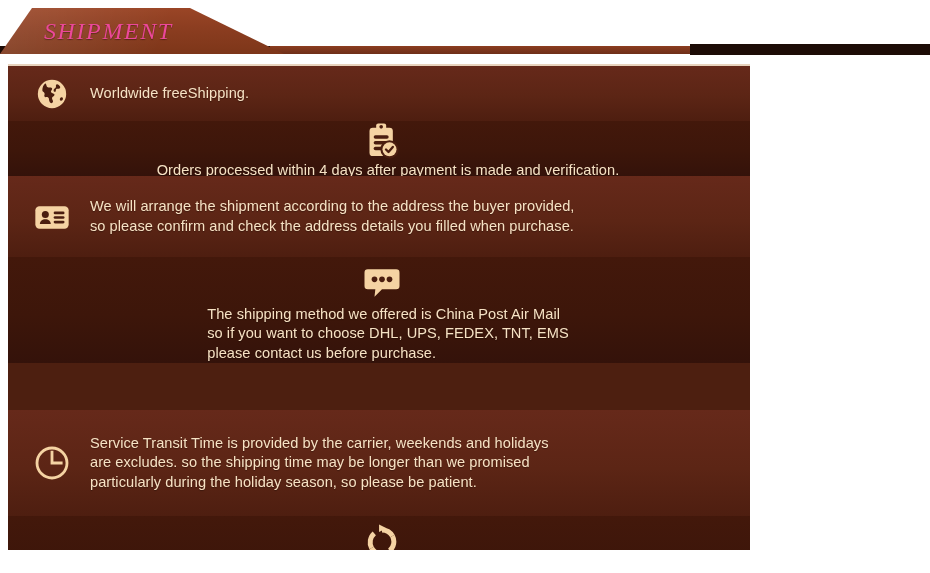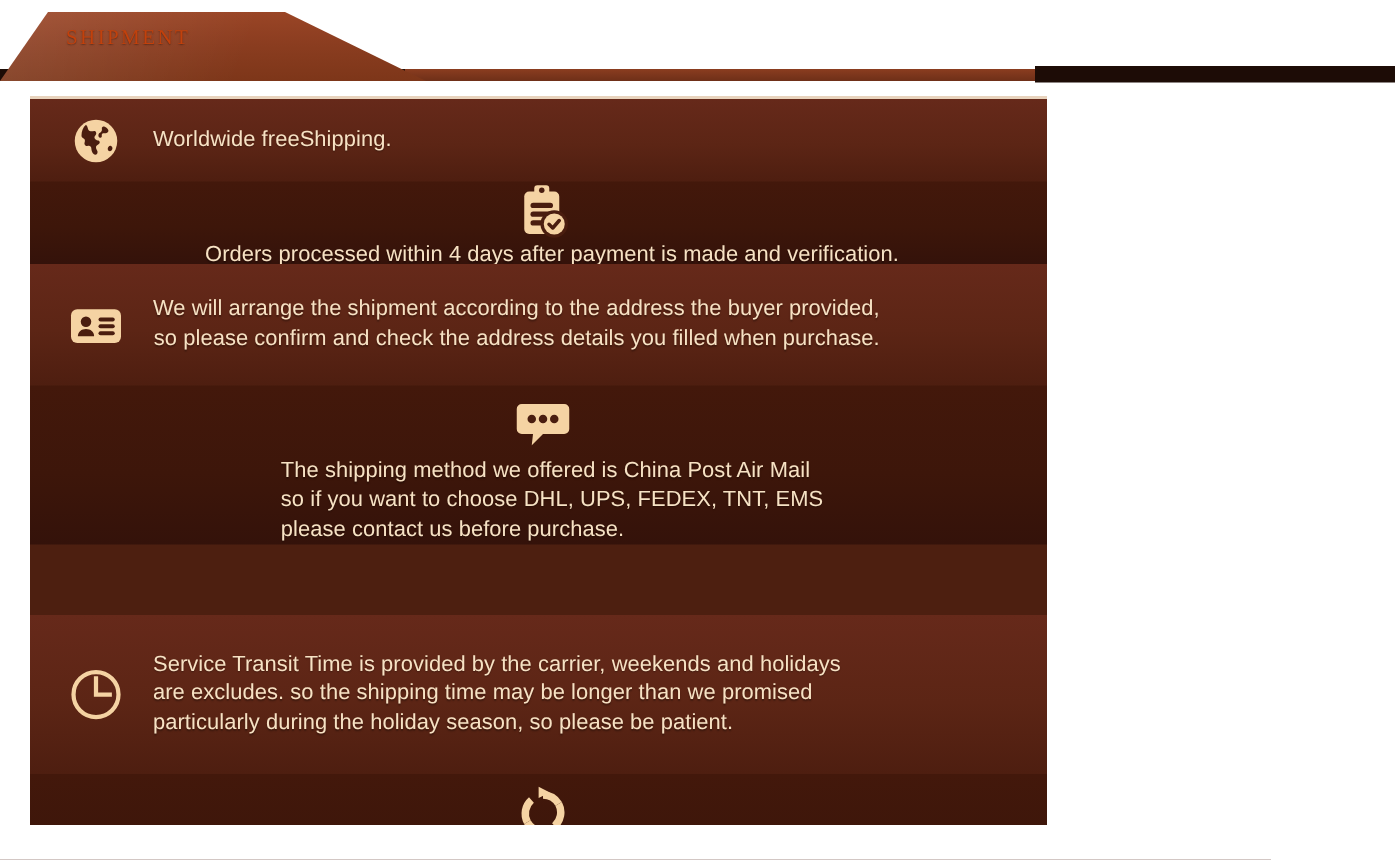--- a/index.html
+++ b/index.html
@@ -64,33 +64,34 @@
     top: 44px;
     width: 240px;
     height: 11px;
     background: #1d0c06;
   }
   #page-title {
     position: absolute;
     left: 44px;
     top: 18px;
     font-family: "Liberation Serif", serif;
-    font-size: 14px;
+    font-size: 24px;
     letter-spacing: 1.6px;
-    color: #c2410c;
+    color: #ec4899;
     text-shadow: 0 1px 1px rgba(0,0,0,0.35);
     white-space: nowrap;
+    font-style: italic;
   }
 
   
   #info-panel {
     position: absolute;
-    left: 20px;
+    left: 8px;
     top: 64px;
-    width: 678px;
+    width: 742px;
     height: 486px;
     border-top: 2px solid #e8d3bd;
     box-sizing: border-box;
     background: #4d1f10;
     overflow: hidden;
   }
 
   .info-row {
     position: relative;
     display: flex;
@@ -160,21 +161,21 @@
           <rect x="14" y="17" width="18" height="4.2" rx="2.1" fill="#4a1d0f"></rect>
           <rect x="14" y="24" width="18" height="4.2" rx="2.1" fill="#4a1d0f"></rect>
           <rect x="14" y="31" width="11" height="4.2" rx="2.1" fill="#4a1d0f"></rect>
           <circle cx="33" cy="34" r="11" fill="#4a1d0f"></circle>
           <circle cx="33" cy="34" r="8.4" fill="#f5d3a3"></circle>
           <path d="M28.8 34.2l3 3 5.2-6" fill="none" stroke="#4a1d0f" stroke-width="2.8" stroke-linecap="round" stroke-linejoin="round"></path>
         </svg>
       </div>
       <div class="row-text">Orders processed within 4 days after payment is made and verification.</div>
     </div>
-    <div class="info-row light" style="height: 81px; text-align: right;">
+    <div class="info-row light" style="height: 81px;">
       <div class="row-icon">
         <svg width="40" height="40" viewBox="0 0 48 48" aria-hidden="true">
           <rect x="4" y="11" width="40" height="27" rx="5" fill="#f5d3a3"></rect>
           <circle cx="16" cy="21" r="4.2" fill="#4a1d0f"></circle>
           <path d="M9.5 32.5c0-3.6 2.9-5.8 6.5-5.8s6.5 2.2 6.5 5.8z" fill="#4a1d0f"></path>
           <rect x="26" y="17.5" width="13" height="3.2" rx="1.6" fill="#4a1d0f"></rect>
           <rect x="26" y="23" width="13" height="3.2" rx="1.6" fill="#4a1d0f"></rect>
           <rect x="26" y="28.5" width="13" height="3.2" rx="1.6" fill="#4a1d0f"></rect>
         </svg>
       </div>

